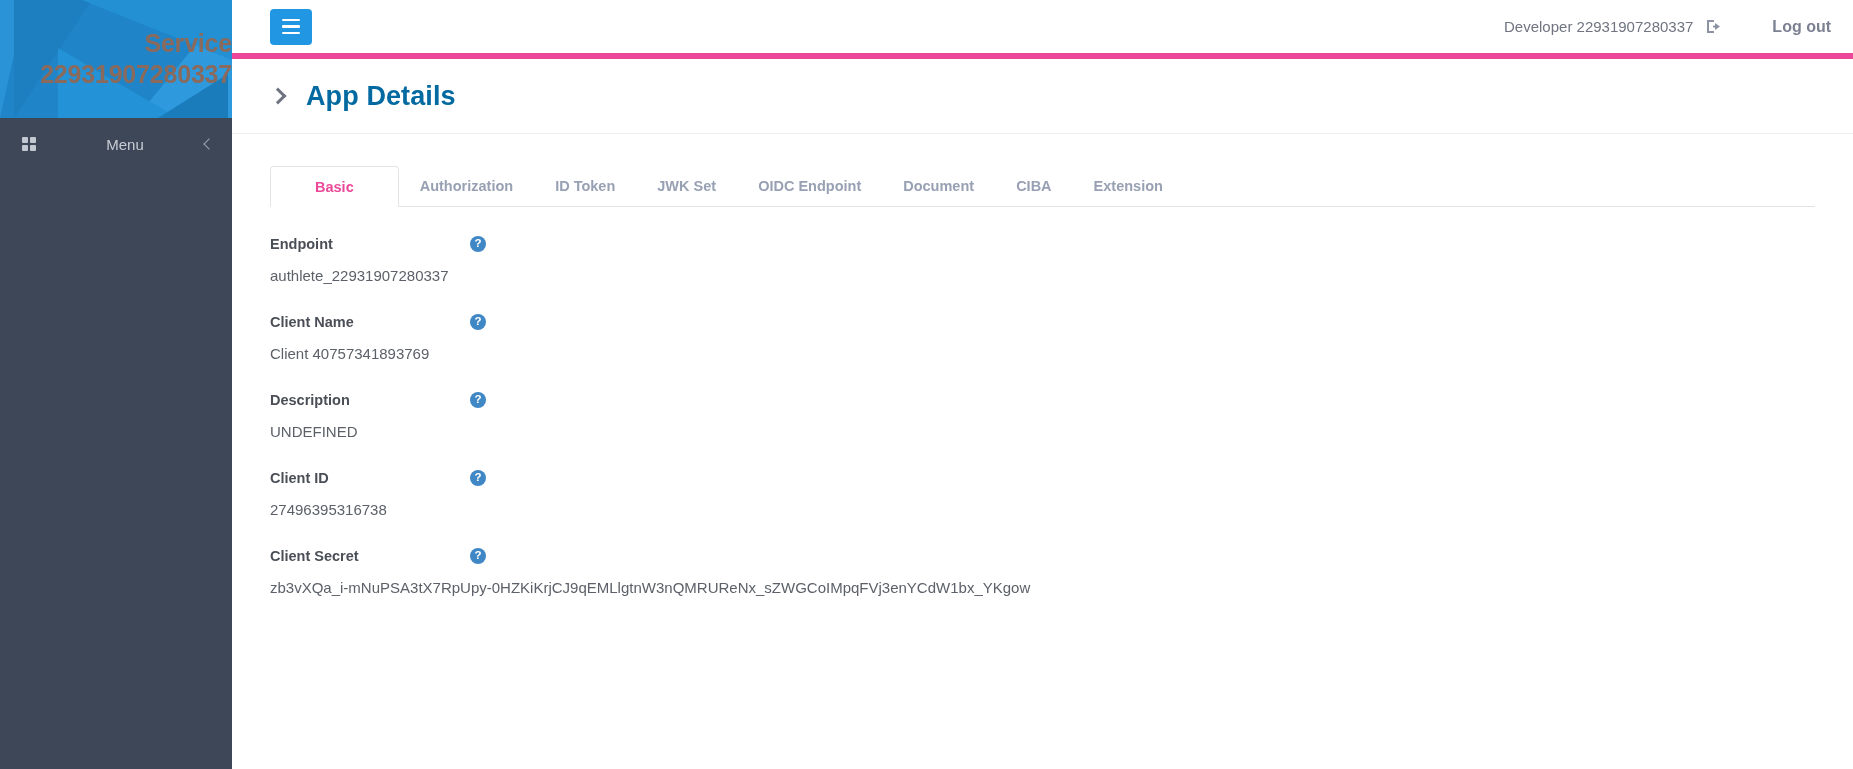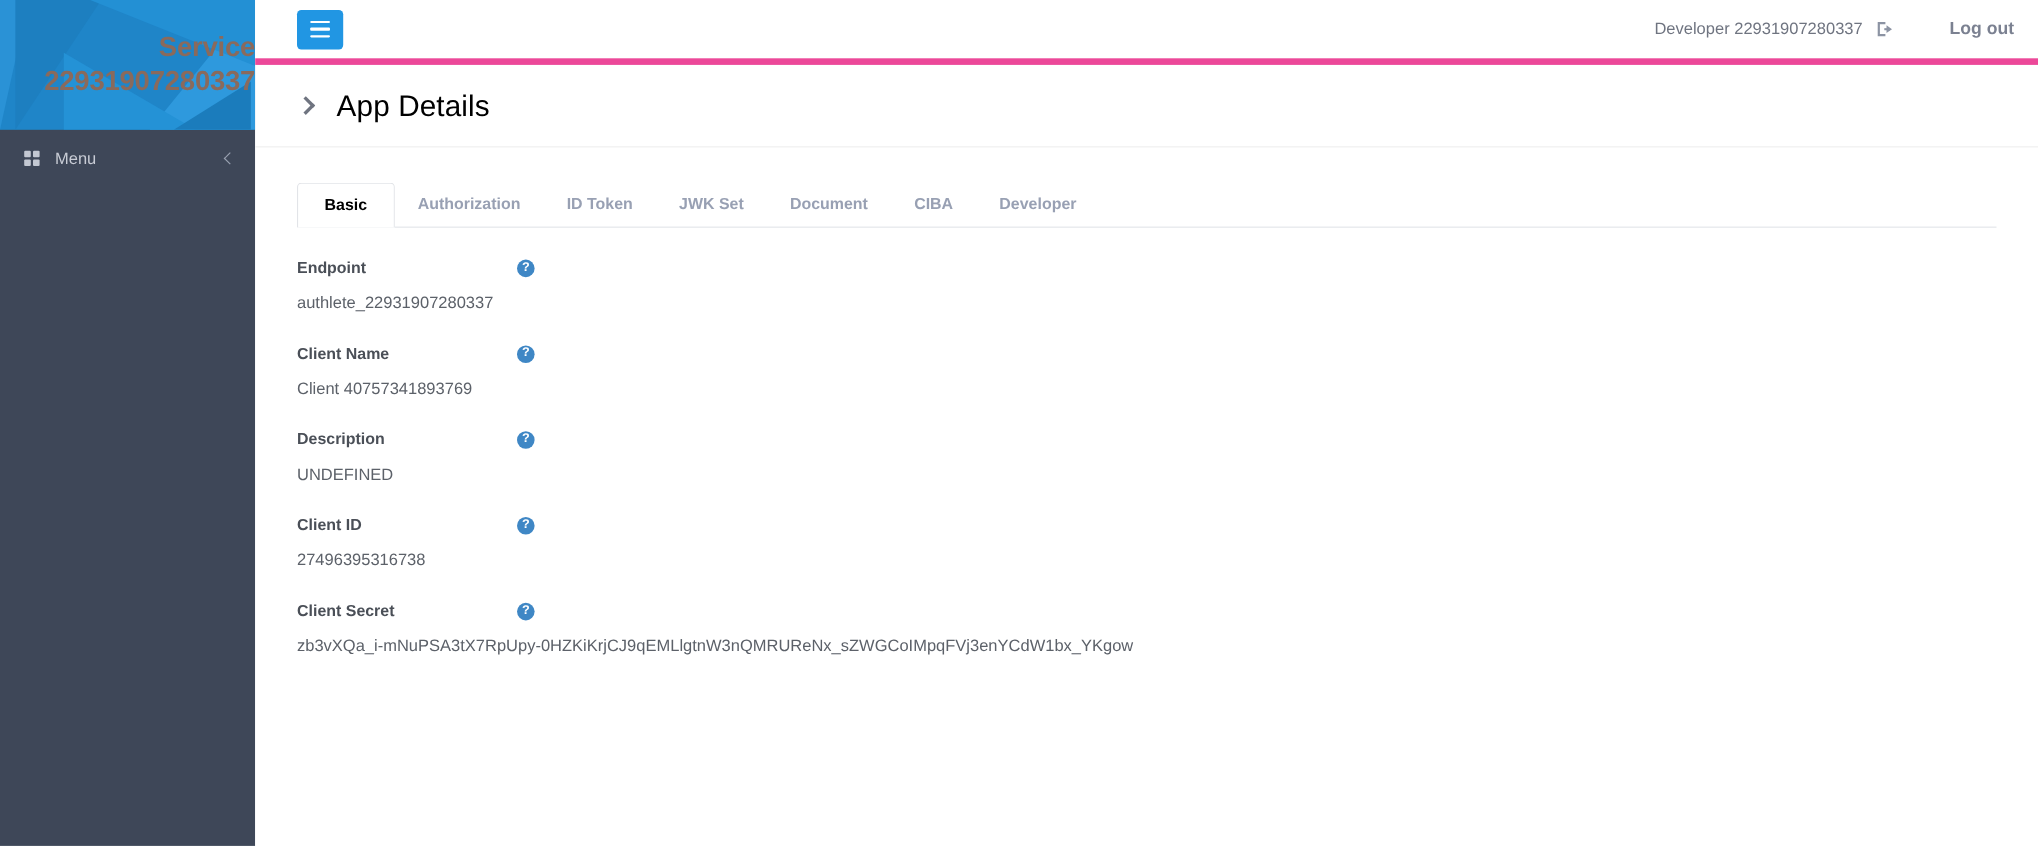--- a/index.html
+++ b/index.html
@@ -47,20 +47,21 @@
     line-height: 1.26;
     letter-spacing: -0.2px;
     width: 100%;
   }
   .menu-row {
     height: 52px; width: 232px;
     display: flex; align-items: center;
     padding: 0 18px 0 22px;
     color: #c3c8d2;
     cursor: pointer;
+    text-align: center;
   }
   .grid-icon {
     display: inline-grid;
     grid-template-columns: 6px 6px;
     grid-template-rows: 6px 6px;
     gap: 2px;
     margin-right: 14px;
   }
   .grid-icon i { background: #c3c8d2; display: block; border-radius: 1px; }
   .menu-label { font-size: 15px; color: #c8ccd5; flex: 1; }
@@ -121,21 +122,21 @@
   }
   .chevron-right::before {
     content: "";
     position: absolute; top: 2px; left: 2px;
     width: 9px; height: 9px;
     border-top: 3.4px solid #6f7480;
     border-right: 3.4px solid #6f7480;
     transform: rotate(45deg);
   }
   .page-title {
-    font-size: 27px; color: #000000; font-weight: normal;
+    font-size: 27px; color: #0369a1; font-weight: bold;
     letter-spacing: 0.1px;
   }
 
   .content { padding: 32px 38px 0 38px; }
 
   .tabs {
     display: flex; align-items: flex-end;
     border-bottom: 1px solid #e2e4e8;
     height: 41px;
   }
@@ -144,26 +145,26 @@
     height: 41px;
     display: flex; align-items: center; justify-content: center;
     font-size: 14.5px; font-weight: bold;
     color: #98a0b3;
     cursor: pointer;
     position: relative;
     border: 1px solid transparent;
     border-radius: 4px 4px 0 0;
   }
   .tab.active {
-    color: #000000;
+    color: #ec4899;
     background: #fff;
     border: 1px solid #e2e4e8;
     border-bottom: 1px solid #fff;
     margin-bottom: -1px;
-    padding: 0 24px;
+    padding: 0 44px;
   }
 
   .fields { padding-top: 26px; }
   .field-row { margin-bottom: 27px; }
   .field-head {
     display: flex; align-items: center;
     height: 22px;
   }
   .field-label {
     font-size: 14.5px; font-weight: bold; color: #4a4f57;
@@ -248,27 +249,30 @@
           <div class="tab">
             <span>Authorization</span>
           </div>
           <div class="tab">
             <span>ID Token</span>
           </div>
           <div class="tab">
             <span>JWK Set</span>
           </div>
           <div class="tab">
+            <span>OIDC Endpoint</span>
+          </div>
+          <div class="tab">
             <span>Document</span>
           </div>
           <div class="tab">
             <span>CIBA</span>
           </div>
           <div class="tab">
-            <span>Developer</span>
+            <span>Extension</span>
           </div>
         </div>
       <div class="fields">
           <div class="field-row">
             <div class="field-head">
               <span class="field-label">Endpoint</span>
               <span class="help-icon">?</span>
             </div>
             <div class="field-value">authlete_22931907280337</div>
           </div>

